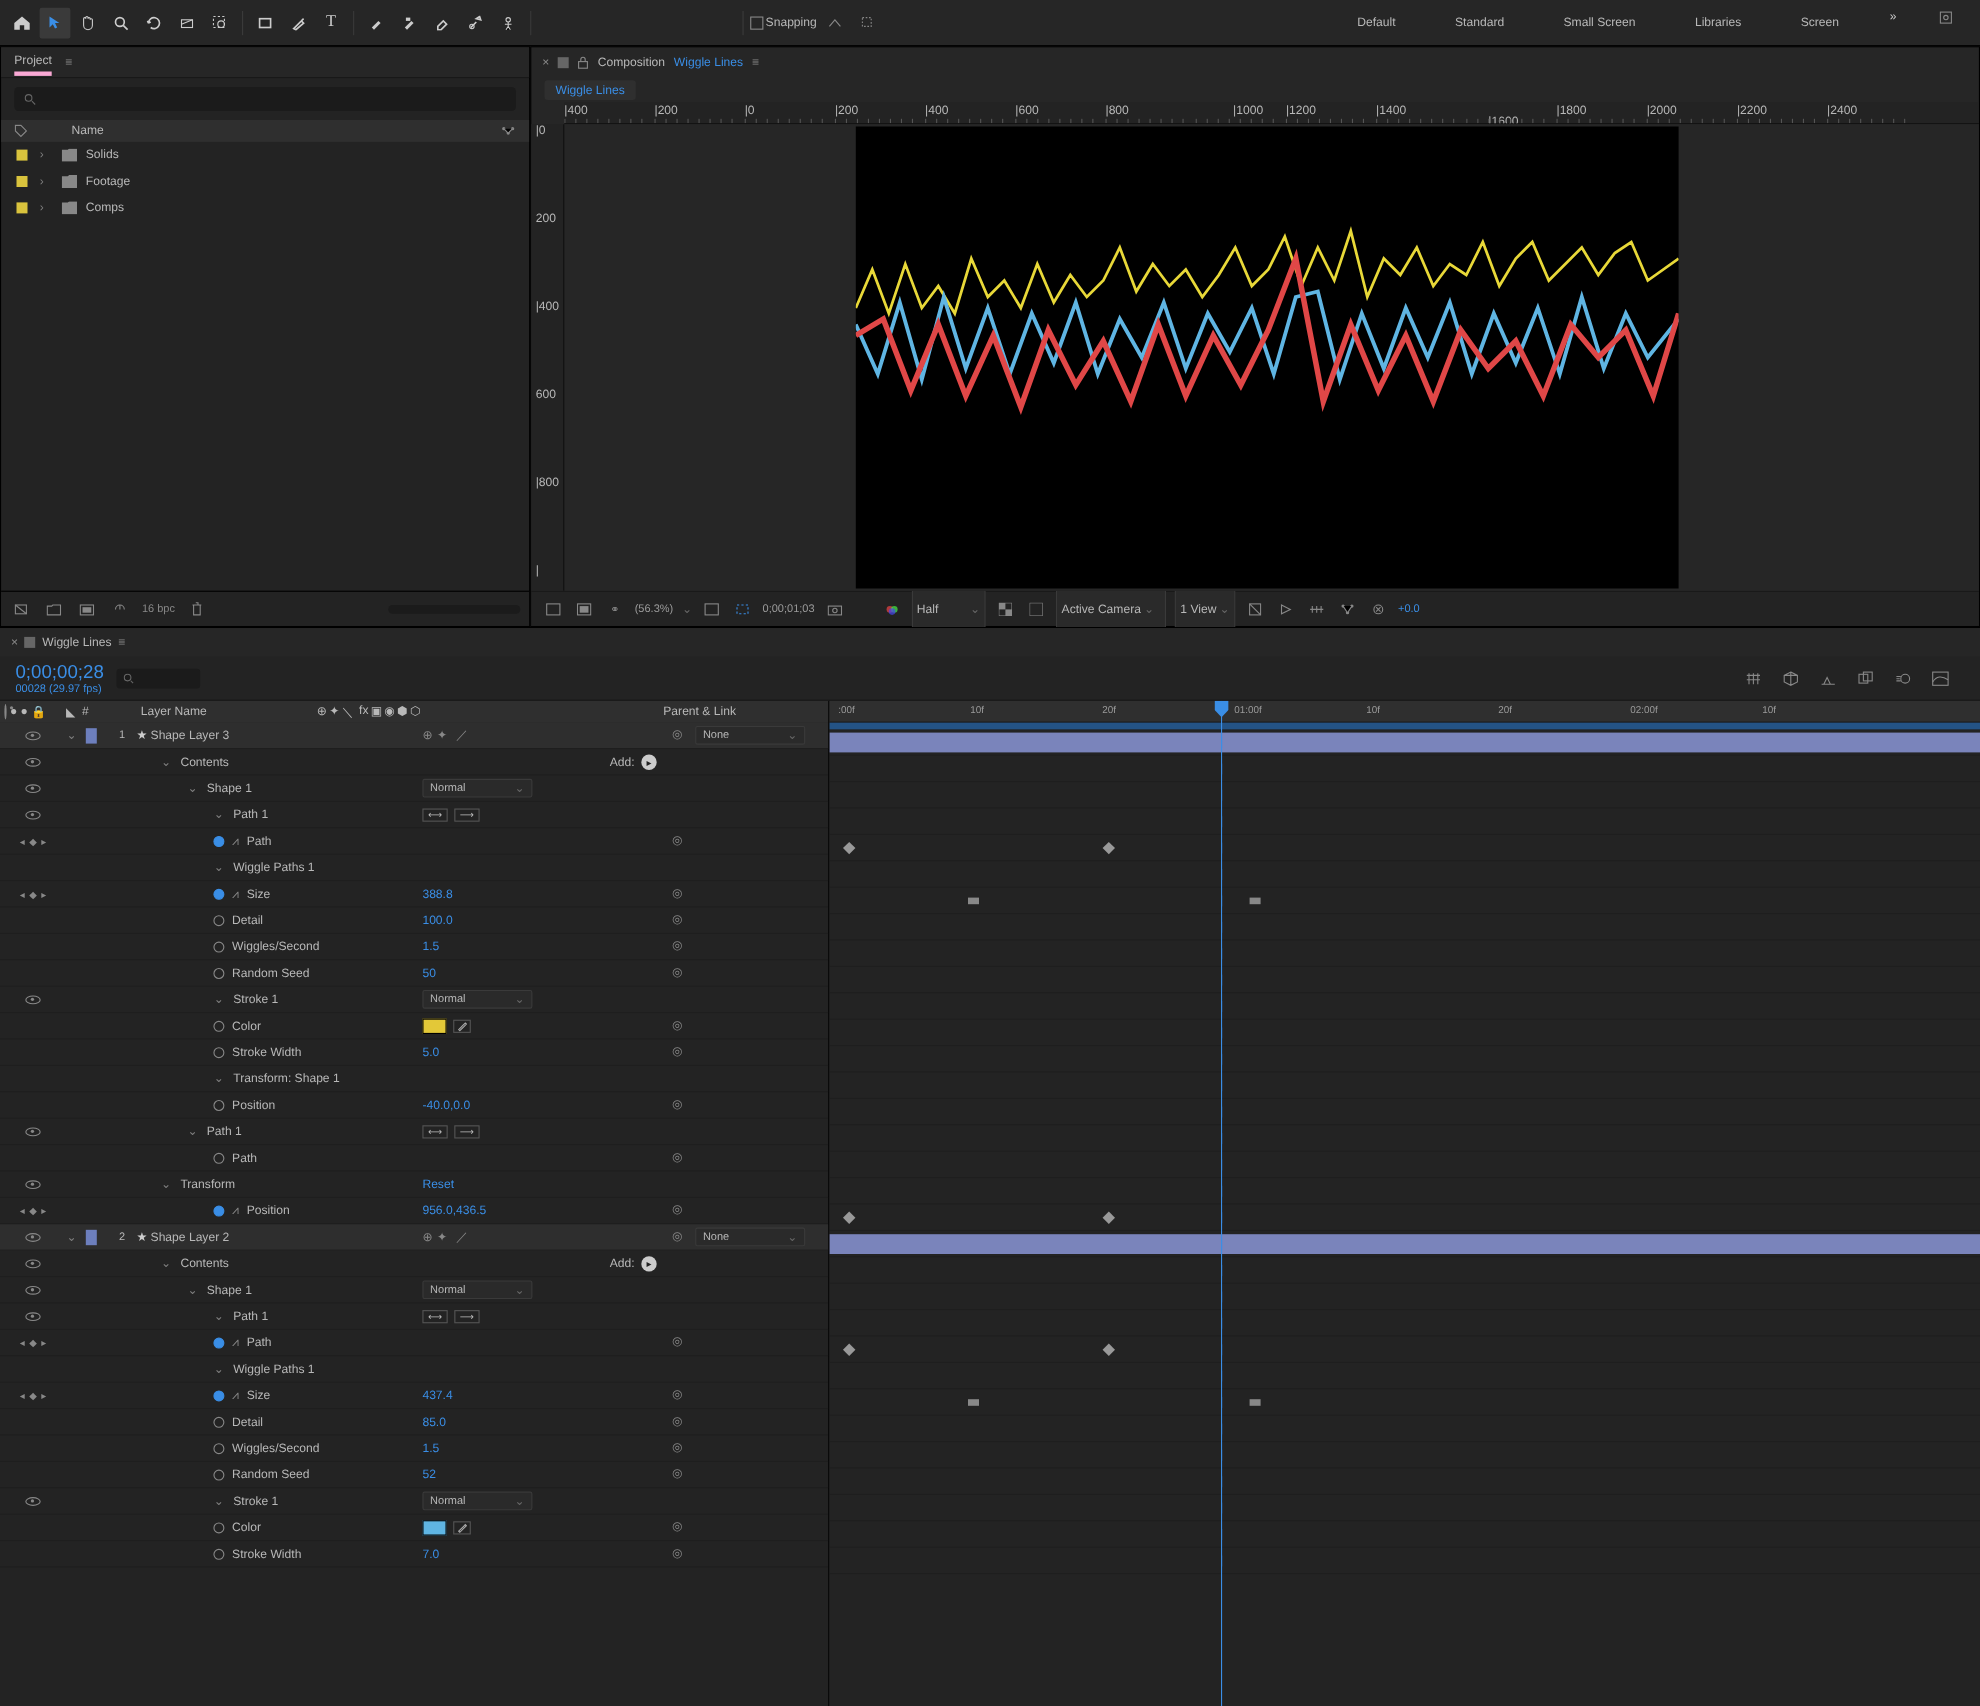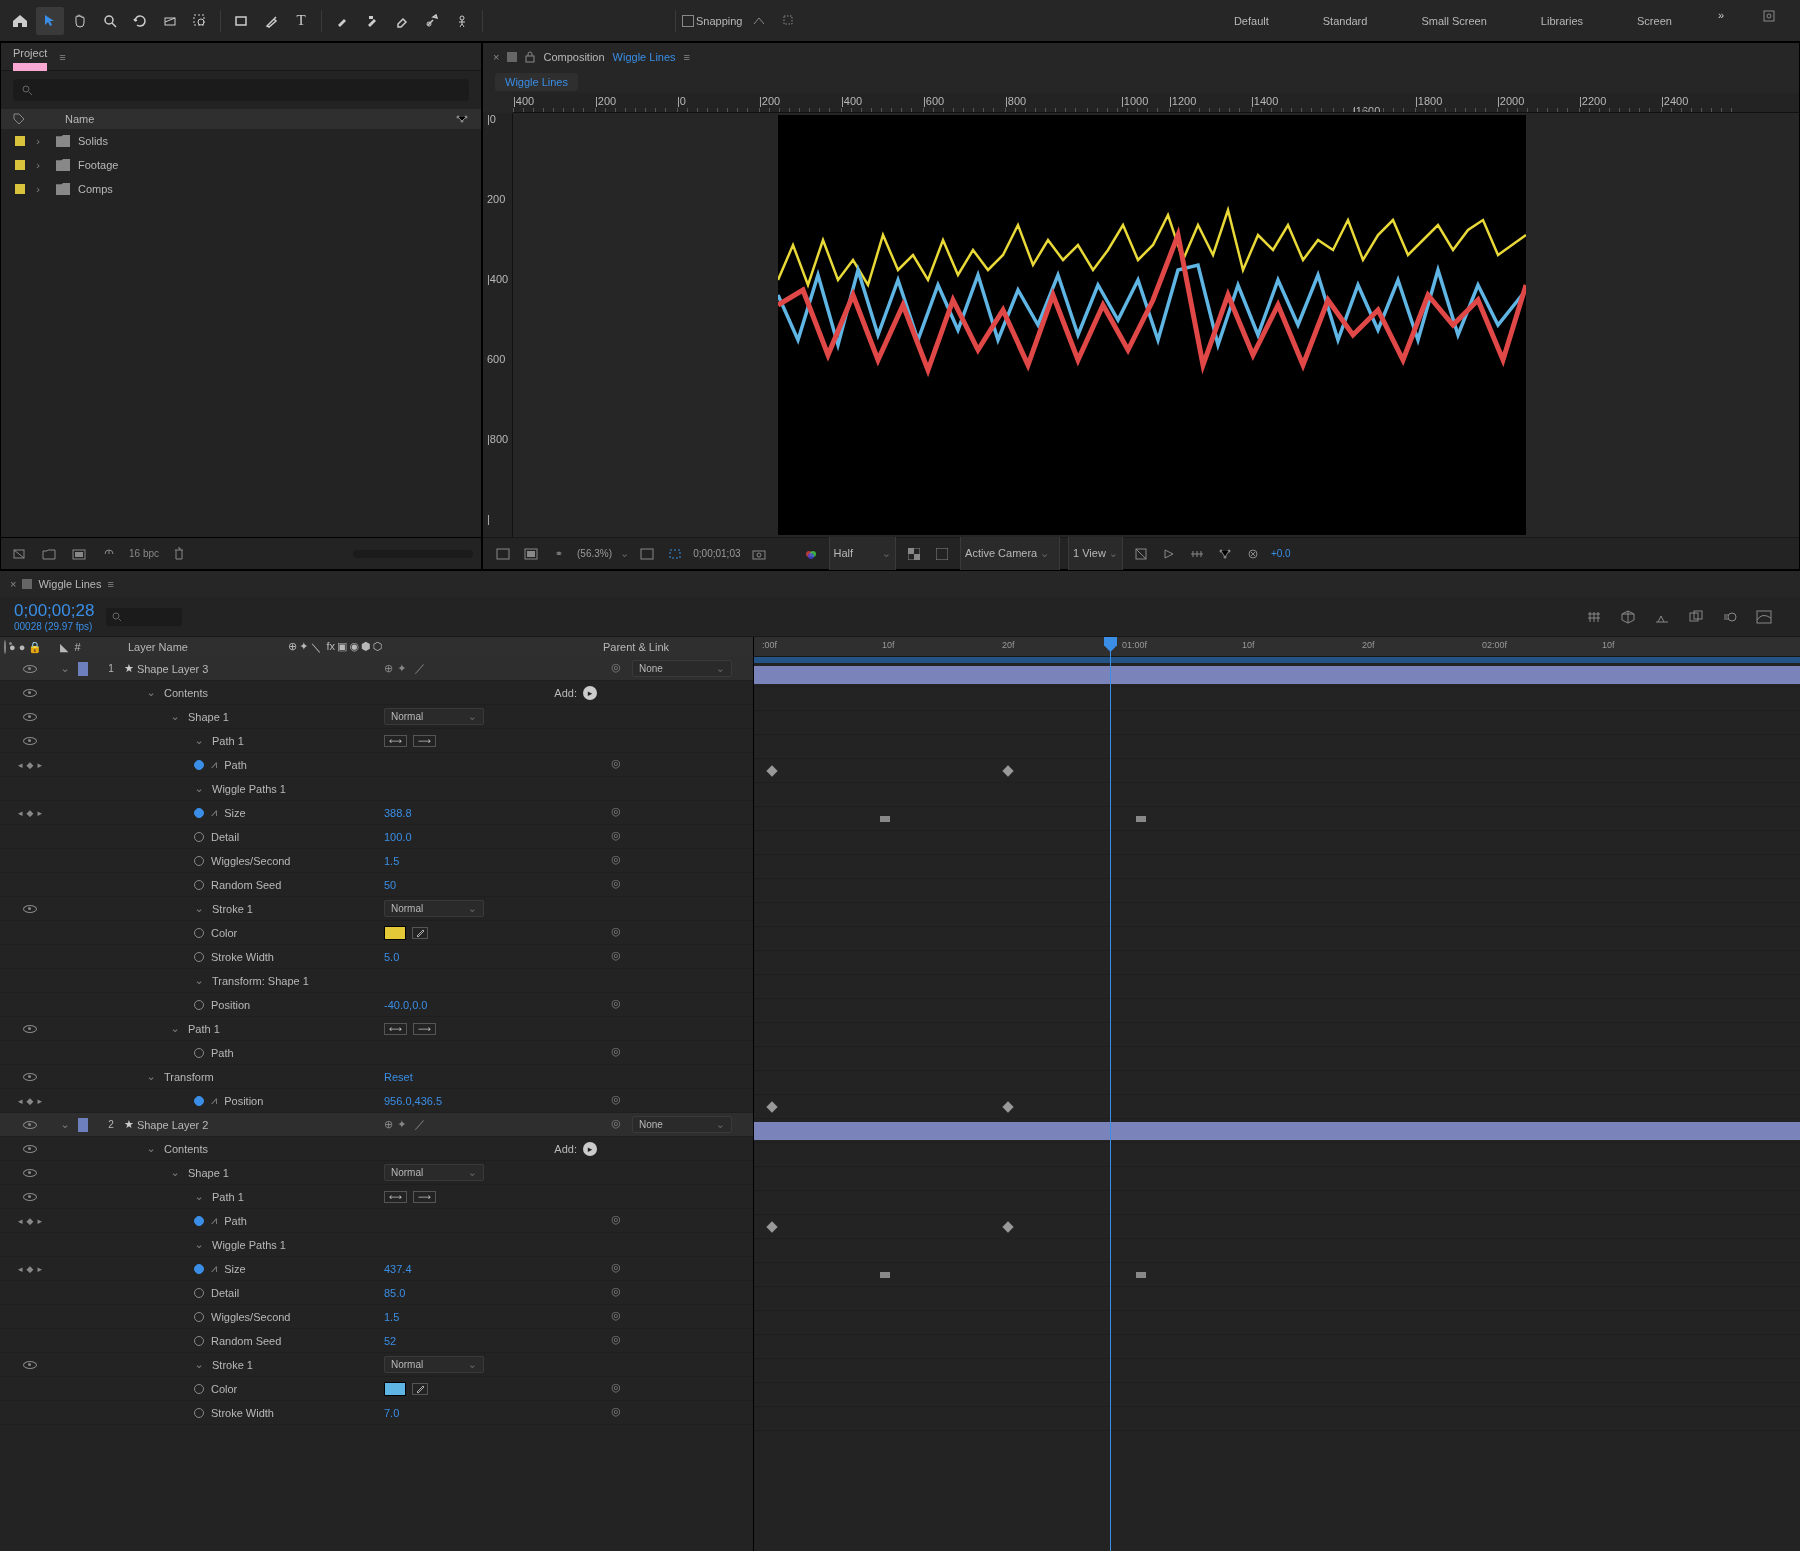--- a/index.html
+++ b/index.html
@@ -8,21 +8,21 @@
 .tool-btn { width:28px; height:28px; display:flex; align-items:center; justify-content:center; border-radius:2px; }
 .tool-btn.sel { background:#3a3a3a; }
 .tool-sep { width:1px; height:22px; background:#3a3a3a; margin:0 4px; }
 .workspace-tabs { flex:1; display:flex; justify-content:flex-end; gap:38px; padding-right:18px; }
 .ws-tab { padding:6px 8px; }
 .main { display:flex; height:calc(100% - 42px); }
 .left-col { width:482px; display:flex; flex-direction:column; }
 .right-col { flex:1; display:flex; flex-direction:column; }
 .panel-header { height:28px; background:#262626; display:flex; align-items:center; padding:0 12px; gap:6px; border-bottom:1px solid #181818;}
 .project-panel { background:#232323; display:flex; flex-direction:column; height:528px; border:1px solid #000;}
-.project-panel .tab { border-bottom:8px solid #f9a8d4; padding:4px 0;}
+.project-panel .tab { border-bottom:4px solid #f9a8d4; padding:4px 0;}
 .comp-info { display:flex; gap:10px; padding:12px; align-items:flex-start;}
 .comp-thumb { width:150px; height:84px; background:#000; border:1px solid #3a3a3a; display:flex; align-items:center; justify-content:center; overflow:hidden;}
 .comp-meta div { line-height:1.4; color:#9a9a9a; font-size:10.5px;}
 .search-box { margin:8px 12px; height:22px; background:#1b1b1b; border-radius:4px; display:flex; align-items:center; padding:0 8px;}
 .project-cols { height:20px; background:#2f2f2f; display:flex; align-items:center; padding:0 12px; gap:40px; font-size:10px; color:#9a9a9a;}
 .project-tree { flex:1; overflow:auto;}
 .tree-row { height:24px; display:flex; align-items:center; padding-left:14px; gap:8px;}
 .color-chip { width:10px; height:10px; background:#d9c33d;}
 .folder-ic { width:14px; height:12px; background:#888; clip-path: polygon(0 10%,40% 10%,50% 0,100% 0,100% 100%,0 100%);}
 .project-footer { height:32px; background:#232323; display:flex; align-items:center; padding:0 8px; gap:10px; border-top:1px solid #000;}

